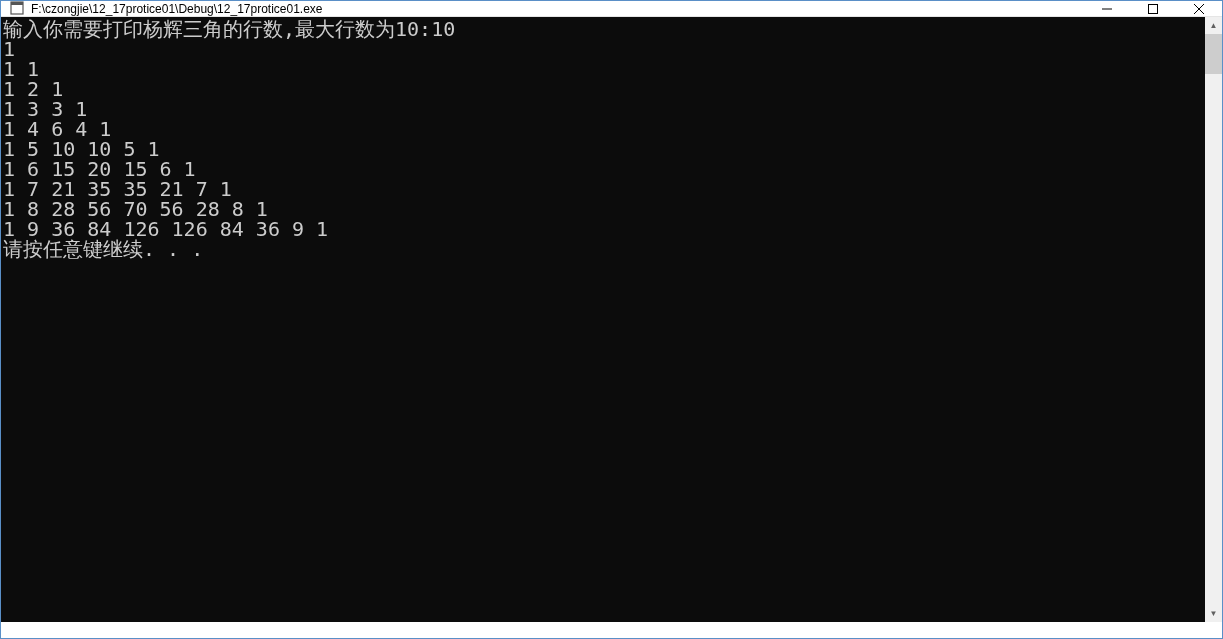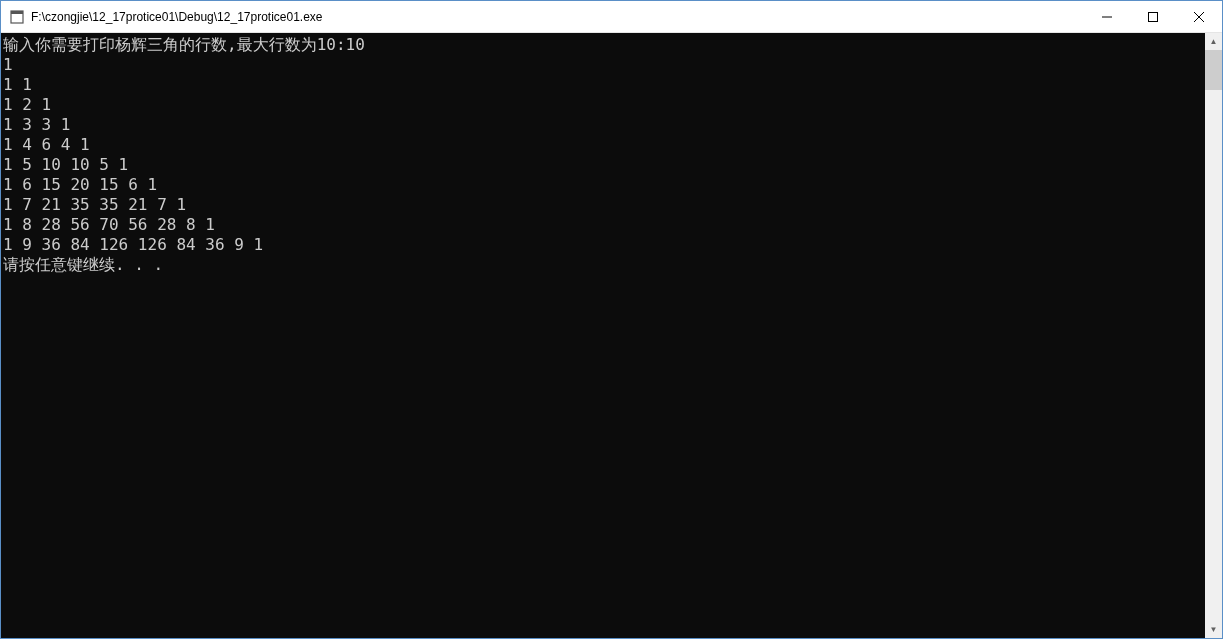--- a/index.html
+++ b/index.html
@@ -9,24 +9,24 @@
     }
     body {
       width: 1223px;
       height: 639px;
       background: #ffffff;
       font-family: "Segoe UI", Tahoma, sans-serif;
       overflow: hidden;
       border: 1px solid #5a8fc7;
     }
     .titlebar {
-      height: 32px;
+      height: 16px;
       background: #ffffff;
       display: flex;
-      align-items: center;
+      align-items: flex-end;
       padding-left: 8px;
       border-bottom: 1px solid #e5e5e5;
     }
     .app-icon {
       width: 16px;
       height: 16px;
       margin-right: 6px;
       display: flex;
       align-items: center;
       justify-content: center;
@@ -58,21 +58,21 @@
       position: relative;
       width: 100%;
       height: calc(100% - 32px);
       background: #0c0c0c;
       display: flex;
     }
     .console-content {
       flex: 1;
       color: #cccccc;
       font-family: "NSimSun", "SimSun", "Consolas", monospace;
-      font-size: 16px;
+      font-size: 20px;
       line-height: 20px;
       padding: 2px 0 0 2px;
       white-space: pre;
       overflow: hidden;
     }
     .scrollbar {
       width: 17px;
       height: 100%;
       background: #f0f0f0;
       position: relative;

